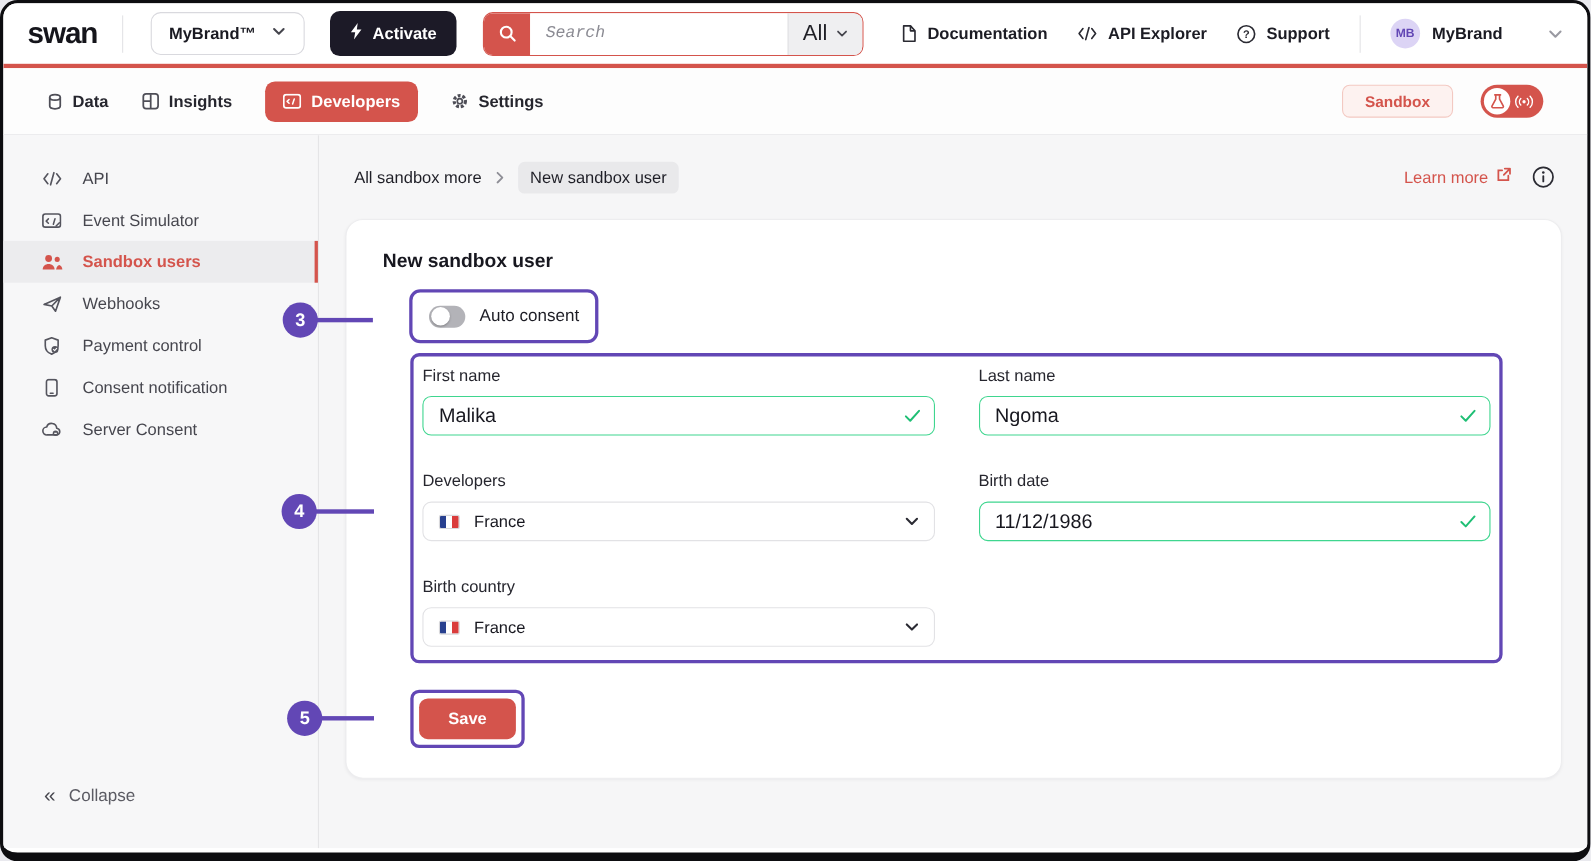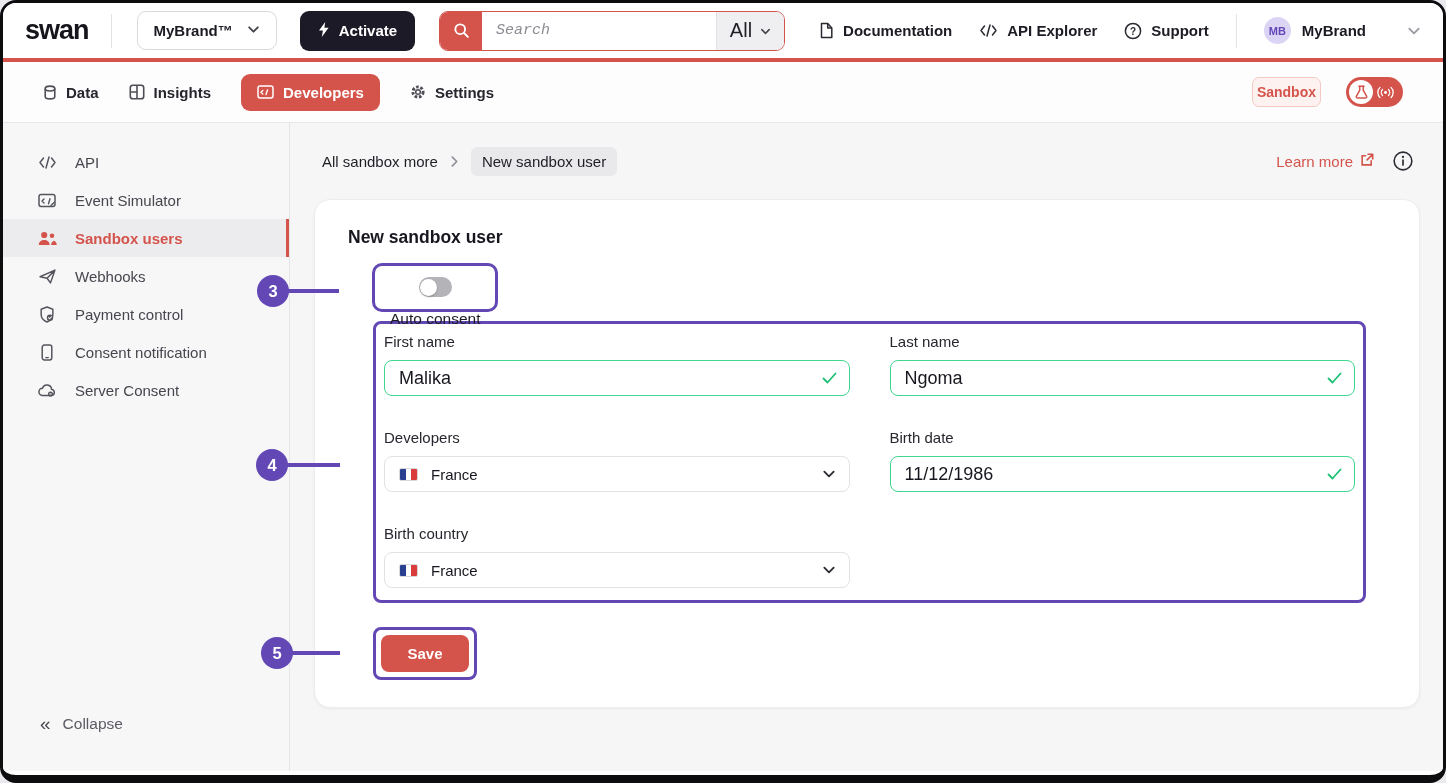--- a/index.html
+++ b/index.html
@@ -57,21 +57,21 @@
     background:#fdfdfd; border-bottom:1px solid #e8e8ea;
   }
   .nav-tabs { display:flex; align-items:center; gap:30px; }
   .tab { display:flex; align-items:center; gap:9px; font-size:15px; font-weight:700; color:#26262e; cursor:pointer; }
   .tab .ico { color:#4e4e57; display:flex; }
   .tab.active { background:#d4544c; color:#fff; border-radius:9px; padding:10px 16px; }
   .tab.active .ico { color:#fff; }
   .nav-right { margin-left:auto; display:flex; align-items:center; gap:25px; }
   .sandbox-badge {
     font-size:14px; font-weight:700; color:#d4544c; background:#fdf2f0;
-    border:1px solid #f3c9c2; border-radius:7px; padding:6px 4px;
+    border:1px solid #f3c9c2; border-radius:7px; padding:6px 20px;
   }
   .env-toggle {
     width:57px; height:30px; border-radius:15px; background:#d4544c;
     display:flex; align-items:center; padding:3px; gap:4px; cursor:pointer;
   }
   .env-knob { width:24px; height:24px; border-radius:50%; background:#fff; display:flex; align-items:center; justify-content:center; }
   .env-signal { display:flex; }
 
   
   .body { display:flex; height:648px; }
@@ -106,21 +106,21 @@
   .card {
     margin:0 23px 0 24px; height:509px; background:#fff; border-radius:16px;
     border:1px solid #ededef; box-shadow:0 1px 3px rgba(20,20,30,.05);
     padding:27px 33px;
   }
   .card-title { font-size:17.5px; font-weight:700; color:#17171f; }
 
   .annot { border:3px solid #6247b5; }
   .annot-toggle {
     margin-top:15px; margin-left:24px; display:inline-flex; align-items:center; gap:13px;
-    border-radius:10px; padding:11px 15px; height:49px;flex-direction:column;
+    border-radius:10px; padding:11px 15px; height:49px;
   }
   .toggle { width:33px; height:20px; border-radius:10px; background:#b3b3b8; position:relative; cursor:pointer; flex-shrink:0; }
   .toggle-knob {
     position:absolute; left:1.5px; top:1.5px; width:17px; height:17px; border-radius:50%;
     background:#fff; box-shadow:0 1px 2px rgba(0,0,0,.25);
   }
   .toggle-label { font-size:15.5px; color:#1c1c24; }
 
   .annot-form { margin-top:9px; margin-left:25px; margin-right:20px; border-radius:8px; padding:9px 8px 12px 8px; }
   .form-grid { display:grid; grid-template-columns:1fr 1fr; column-gap:40px; row-gap:33px; }

